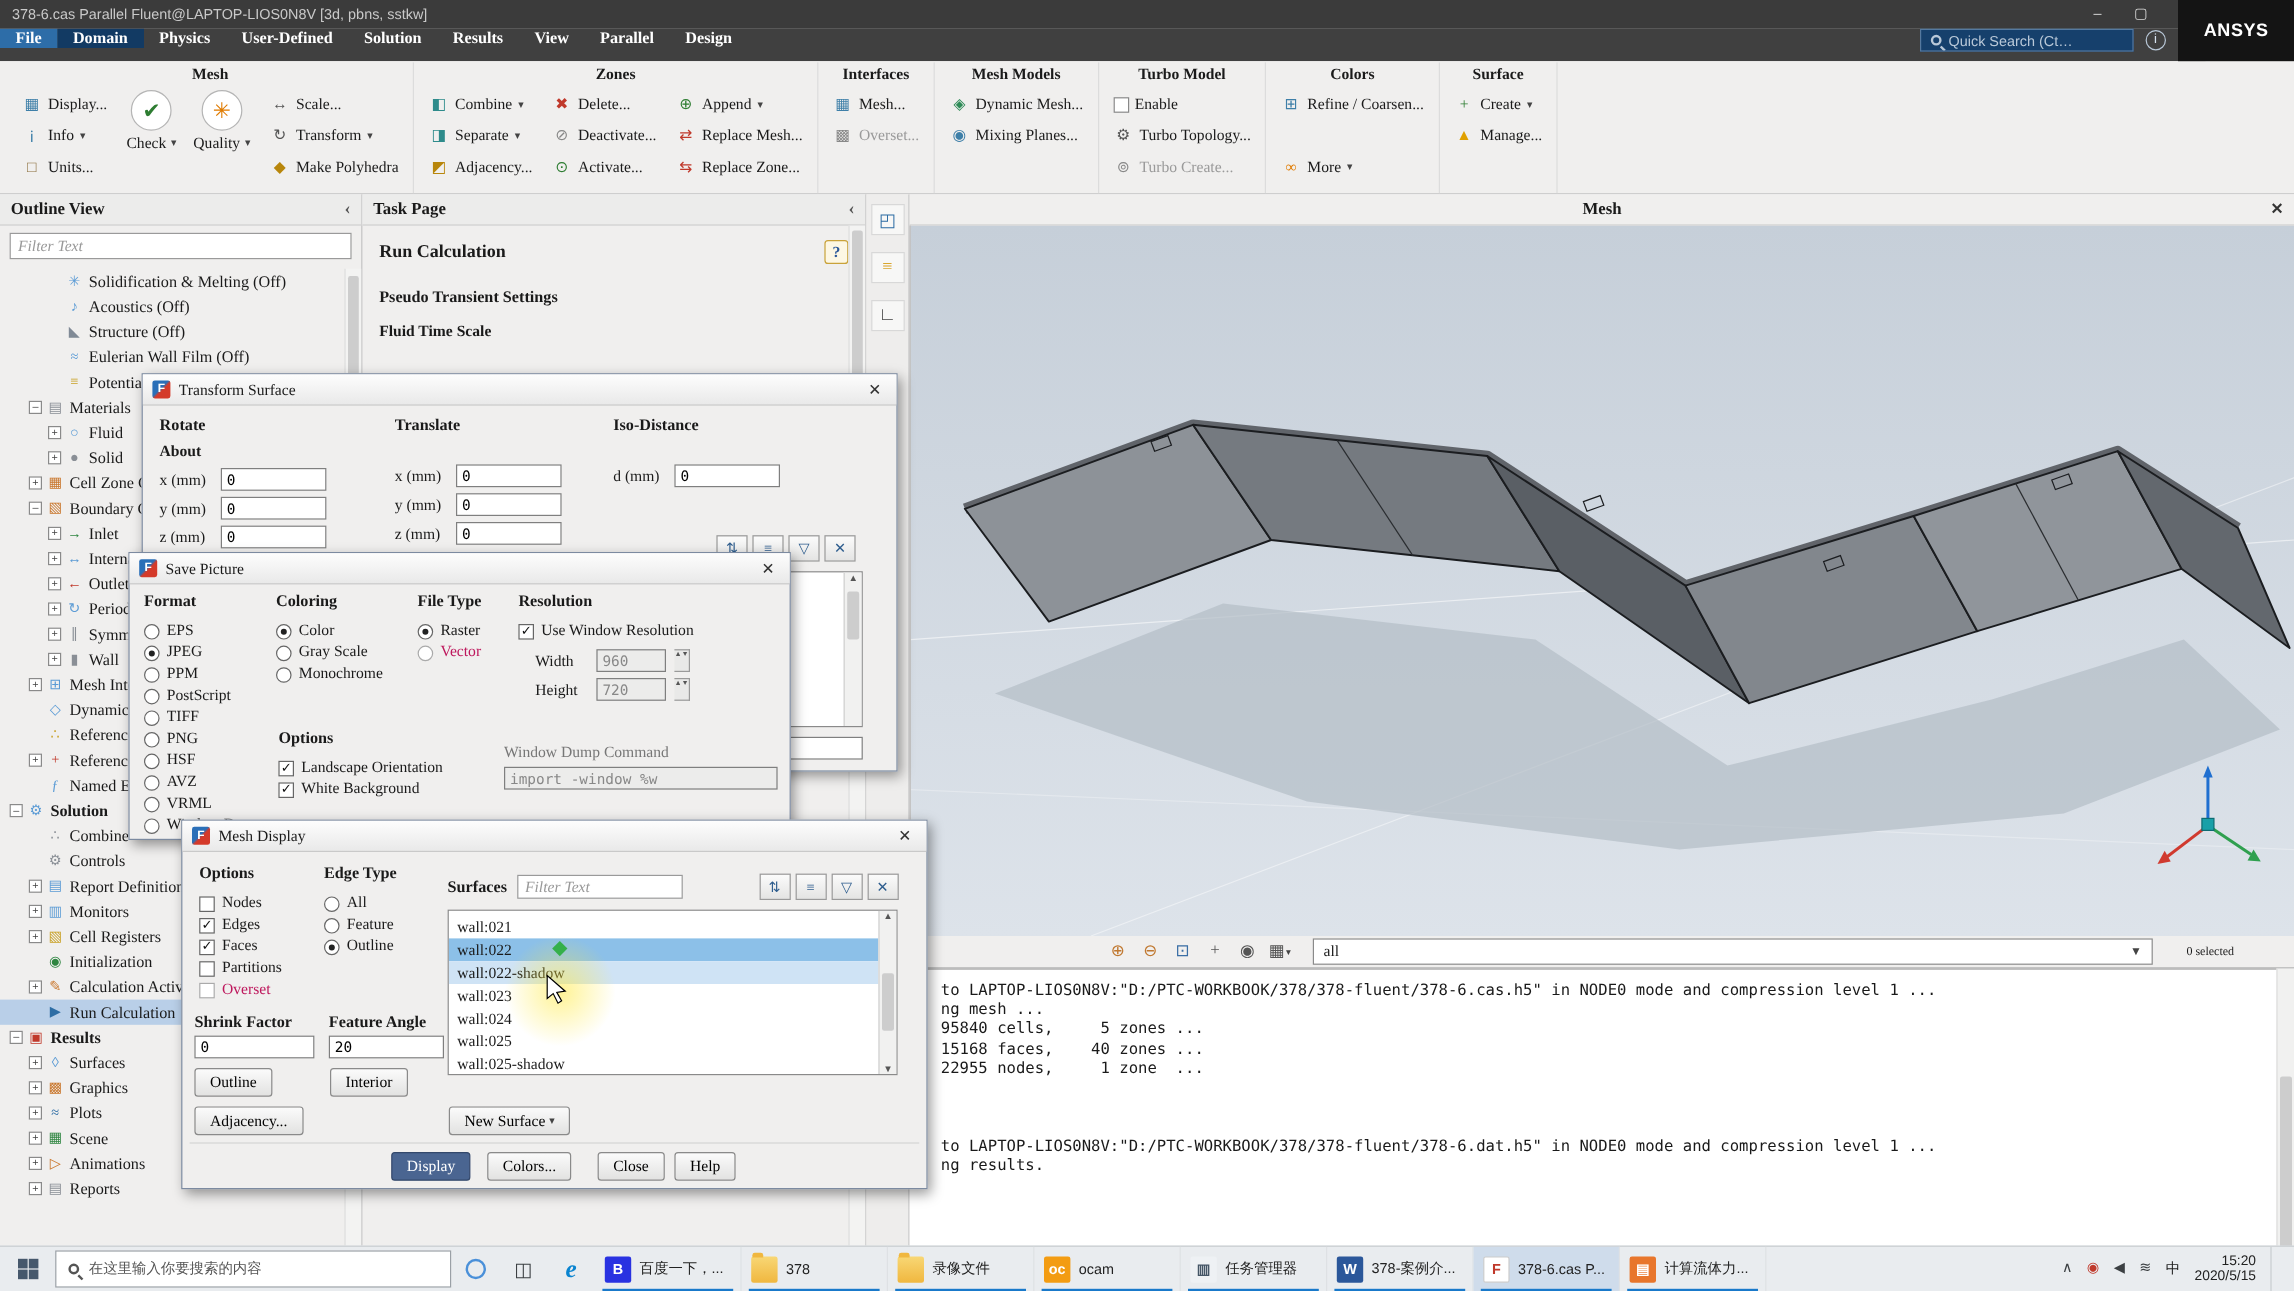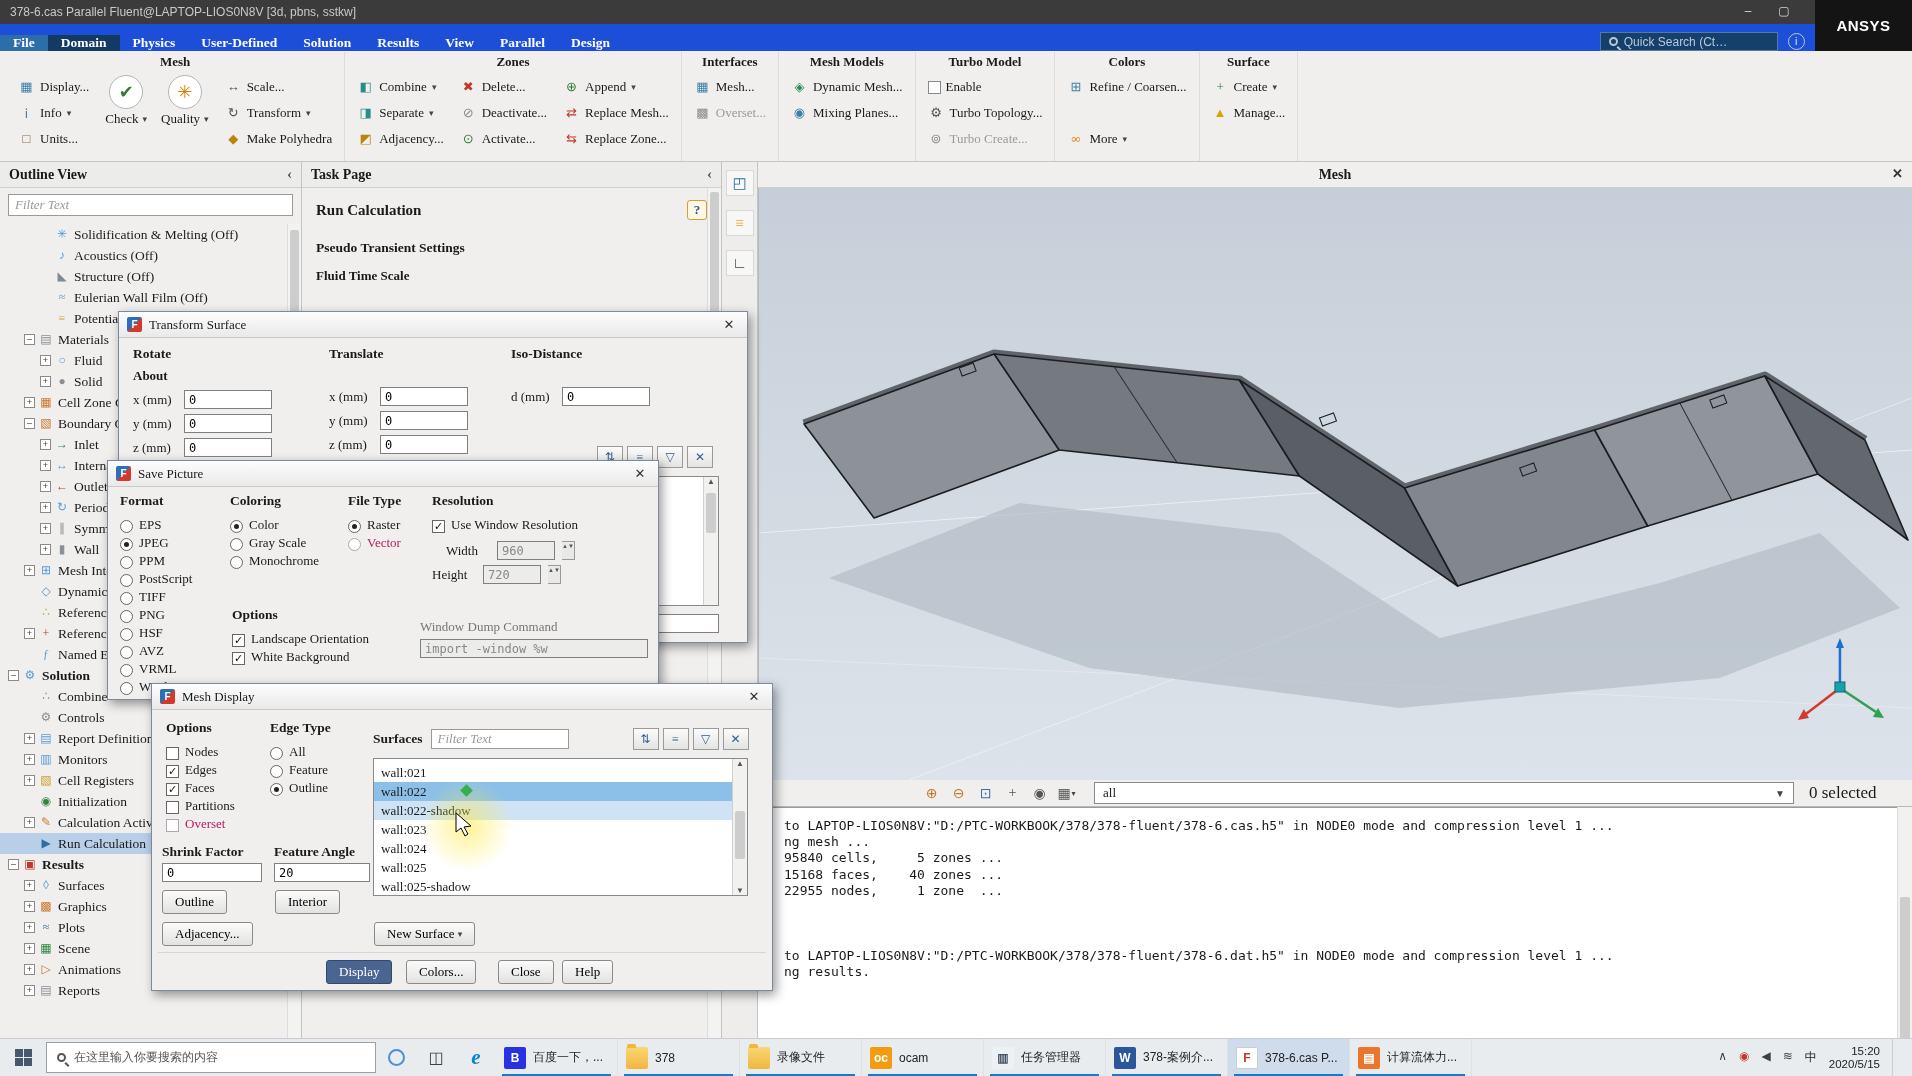--- a/index.html
+++ b/index.html
@@ -4,21 +4,21 @@
 <style>
 *{margin:0;padding:0;box-sizing:border-box}
 html,body{width:1912px;height:1076px;overflow:hidden;background:#666}
 .app{position:relative;width:1912px;height:1076px;background:#f0efee;font-family:"Liberation Serif",serif;font-size:13px;color:#1a1a1a}
 
 .titlebar{position:absolute;left:0;top:0;right:74px;height:24px;background:#3b3b3b;color:#c9c9c9;font-family:"Liberation Sans",sans-serif;font-size:12px;display:flex;align-items:center;padding-left:10px}
 .win-btns{margin-left:auto;display:flex;height:24px}
 .win-btn{width:36px;text-align:center;line-height:22px;font-size:12px;color:#d6d6d6}
 .ansys-logo{position:absolute;right:0;top:0;width:97px;height:51px;background:#141414;color:#fff;display:flex;align-items:center;justify-content:center;font-family:"Liberation Sans",sans-serif;font-weight:bold;font-size:15px;letter-spacing:.5px;z-index:5}
 
-.tabbar{position:absolute;left:0;top:24px;right:74px;height:27px;background:#1d4ed8;display:flex;align-items:flex-end}
+.tabbar{position:absolute;left:0;top:24px;right:74px;height:27px;background:#404040;display:flex;align-items:flex-start}
 .tab{color:#fff;font-size:13.5px;font-weight:bold;padding:0 13px;display:flex;align-items:center;cursor:default}
 .tab.active{background:#123a63}
 .tab.file{background:#2d6da8}
 .tabbar-right{margin-left:auto;display:flex;align-items:center;gap:10px;padding-right:10px}
 .qsearch{display:flex;align-items:center;gap:6px;background:#16406c;border:1px solid #55799f;color:#b9c8d8;height:19px;padding:0 8px;width:178px;font-size:12px;font-family:"Liberation Sans",sans-serif;white-space:nowrap;overflow:hidden}
 .mag{width:9px;height:9px;border:2px solid #b9c8d8;border-radius:50%;position:relative;flex:none}
 .mag::after{content:"";position:absolute;left:7px;top:7px;width:2px;height:5px;background:#b9c8d8;transform:rotate(-45deg)}
 .tb-round{width:17px;height:17px;border:1px solid #b9c8d8;border-radius:50%;color:#d6e2ef;font-size:11px;line-height:15px;text-align:center;font-family:"Liberation Sans",sans-serif}
 .tb-sq{color:#d6e2ef;font-size:14px}
 
@@ -69,21 +69,21 @@
 .graphics{position:absolute;left:758px;top:0;right:0;bottom:0}
 .gfx-header{position:absolute;top:0;left:0;right:0;height:26px;background:#f0efee;border-bottom:1px solid #cfcfcf;display:flex;align-items:center;justify-content:center;font-weight:bold;font-size:14px}
 .gfx-close{position:absolute;right:9px;top:4px;font-size:13px;color:#333}
 .viewport{position:absolute;top:26px;left:0;right:0;height:592px;border-left:1px solid #b8b8b8}
 .vp-svg{display:block;width:100%;height:100%}
 .gfx-toolbar{position:absolute;top:618px;left:0;right:0;height:27px;background:#f0efee;border-bottom:1px solid #b8b8b8;display:flex;align-items:center;padding-left:160px}
 .gicon{width:27px;height:22px;display:flex;align-items:center;justify-content:center;font-size:14px;gap:1px}
 .gicon .rarrow{font-size:8px}
 .surface-combo{margin-left:14px;width:700px;height:22px;background:#fff;border:1px solid #8a8a8a;display:flex;align-items:center;padding:0 8px;font-size:13px}
 .combo-arrow{margin-left:auto;font-size:10px;color:#444}
-.sel-count{margin-left:15px;white-space:nowrap;font-size:17px}
+.sel-count{margin-left:28px;white-space:nowrap;font-size:10px}
 .console{position:absolute;top:645px;left:0;right:0;bottom:0;background:#fff;border-top:1px solid #9a9a9a;font-family:"DejaVu Sans Mono",monospace;font-size:13px;line-height:16.2px;padding:10px 18px 0 26px;overflow:hidden}
 .cline{white-space:pre}
 .console-scroll{position:absolute;right:0;top:645px;bottom:0;width:15px;background:#f1f1f0;border-left:1px solid #ddd}
 
 .dialog{position:absolute;background:#f0efee;border:1px solid #7c8aa0;box-shadow:3px 4px 10px rgba(0,0,0,.4)}
 .dlg-title{height:26px;background:linear-gradient(#fdfdfd,#e9e9e9);border-bottom:1px solid #c9c9c9;display:flex;align-items:center;padding:0 8px;gap:7px;font-size:13px}
 .dlg-close{margin-left:auto;color:#333;font-size:13px;width:20px;text-align:center}
 .fluent-ico{width:15px;height:15px;background:linear-gradient(135deg,#2a6fb8 0%,#2a6fb8 45%,#d43a2a 55%,#d43a2a 100%);color:#fff;font-size:10px;font-weight:bold;display:flex;align-items:center;justify-content:center;border-radius:2px;font-family:"Liberation Sans",sans-serif;flex:none}
 .sect{font-weight:bold;font-size:13.5px;margin-bottom:6px;white-space:nowrap}
 .abs{position:absolute}
@@ -828,21 +828,21 @@
           <div class="opt">
             <span class="check">✓</span>
             <span>Use Window Resolution</span>
           </div>
         </div>
       <div class="frow" style="margin-top:8px;margin-left:14px">
         <span class="flabel">Width</span>
         <input class="finput dis" style="width: 58px;" value="960">
         <span class="spin">▲▼</span>
       </div>
-      <div class="frow" style="">
+      <div class="frow" style="margin-left:14px">
         <span class="flabel">Height</span>
         <input class="finput dis" style="width: 58px;" value="720">
         <span class="spin">▲▼</span>
       </div>
     </div>
     <div class="abs" style="left:124px;top:146px">
       <div class="sect">Options</div>
       <div id="picture-options">
           <div class="opt">
             <span class="check">✓</span>

